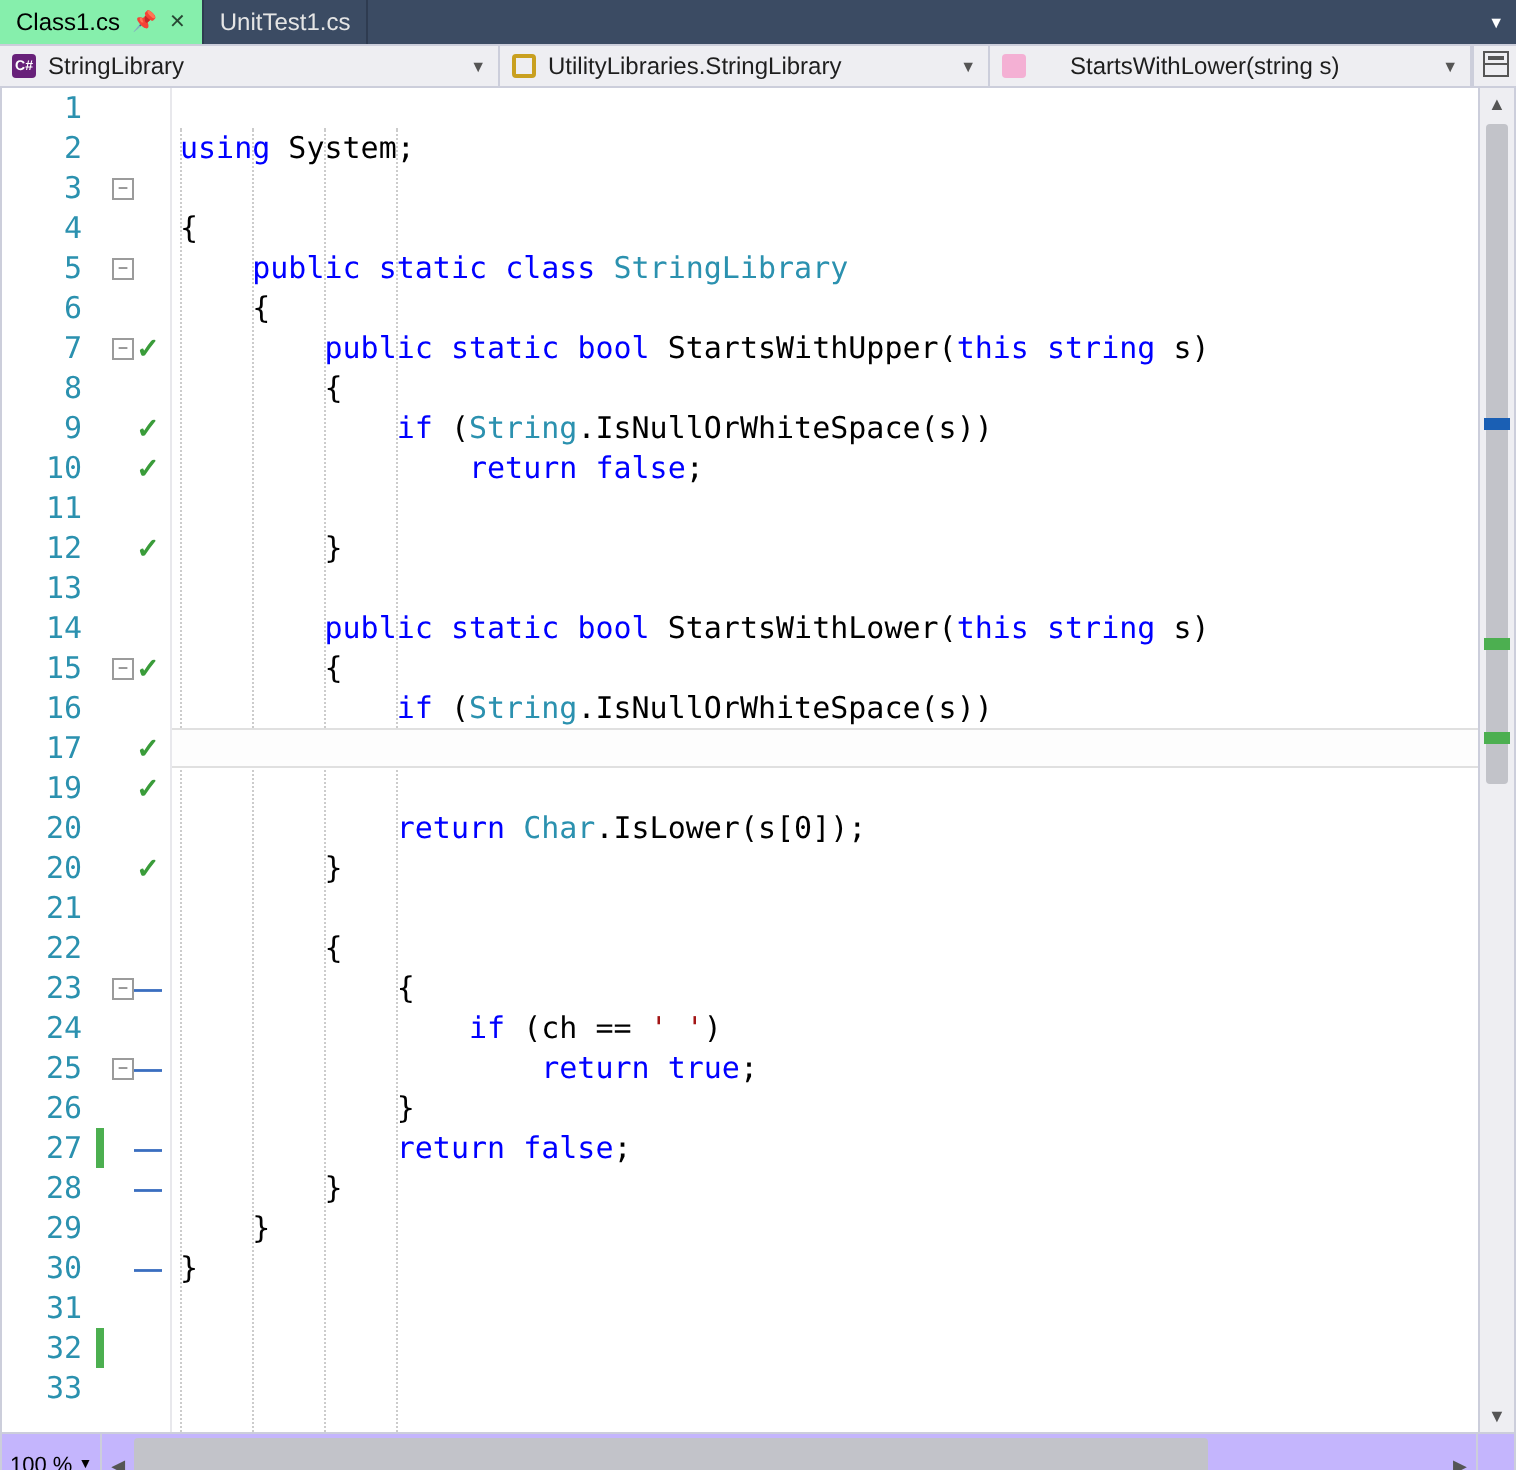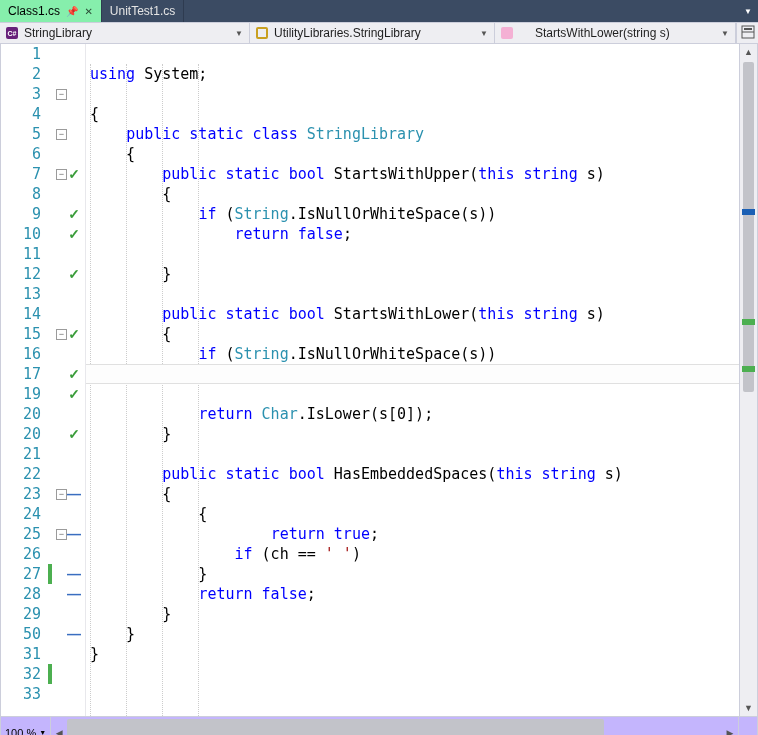--- a/index.html
+++ b/index.html
@@ -484,21 +484,21 @@
           <span class="fold empty"></span>
           <span class="mark dash">—</span>
         </div>
         <div class="gline">
           <span class="lnum">29</span>
           <span class="change"></span>
           <span class="fold empty"></span>
           <span class="mark "></span>
         </div>
         <div class="gline">
-          <span class="lnum">50</span>
+          <span class="lnum">30</span>
           <span class="change"></span>
           <span class="fold empty"></span>
           <span class="mark dash">—</span>
         </div>
         <div class="gline">
           <span class="lnum">31</span>
           <span class="change"></span>
           <span class="fold empty"></span>
           <span class="mark "></span>
         </div>
@@ -577,33 +577,30 @@
         <div class="line">
           <pre><span class="plain">            </span><span class="kw">return</span><span class="plain"> </span><span class="type">Char</span><span class="plain">.IsLower(s[0]);</span></pre>
         </div>
         <div class="line">
           <pre><span class="plain">        }</span></pre>
         </div>
         <div class="line">
           <pre></pre>
         </div>
         <div class="line">
-          <pre><span class="plain">        </span><span class="kw">public</span><span class="plain"> </span><span class="kw">static</span><span class="plain"> </span><span class="kw">bool</span><span class="plain"> HasEmbeddedSpaces(</span><span class="kw">this</span><span class="plain"> </span><span class="kw">string</span><span class="plain"> s)</span></pre>
-        </div>
-        <div class="line">
           <pre><span class="plain">        {</span></pre>
         </div>
         <div class="line">
           <pre><span class="plain">            {</span></pre>
         </div>
         <div class="line">
+          <pre><span class="plain">                </span><span class="kw">if</span><span class="plain"> (ch == </span><span class="str">' '</span><span class="plain">)</span></pre>
+        </div>
+        <div class="line">
           <pre><span class="plain">                    </span><span class="kw">return</span><span class="plain"> </span><span class="kw">true</span><span class="plain">;</span></pre>
-        </div>
-        <div class="line">
-          <pre><span class="plain">                </span><span class="kw">if</span><span class="plain"> (ch == </span><span class="str">' '</span><span class="plain">)</span></pre>
         </div>
         <div class="line">
           <pre><span class="plain">            }</span></pre>
         </div>
         <div class="line">
           <pre><span class="plain">            </span><span class="kw">return</span><span class="plain"> </span><span class="kw">false</span><span class="plain">;</span></pre>
         </div>
         <div class="line">
           <pre><span class="plain">        }</span></pre>
         </div>

